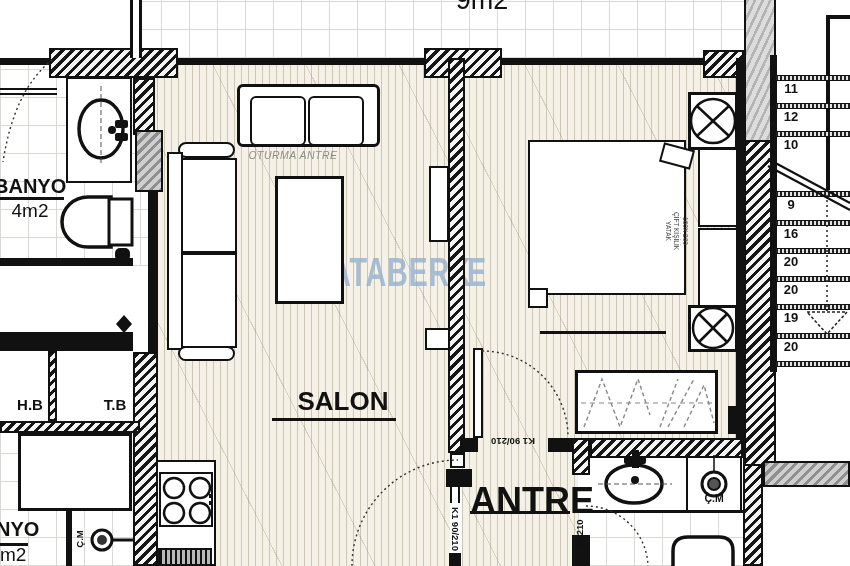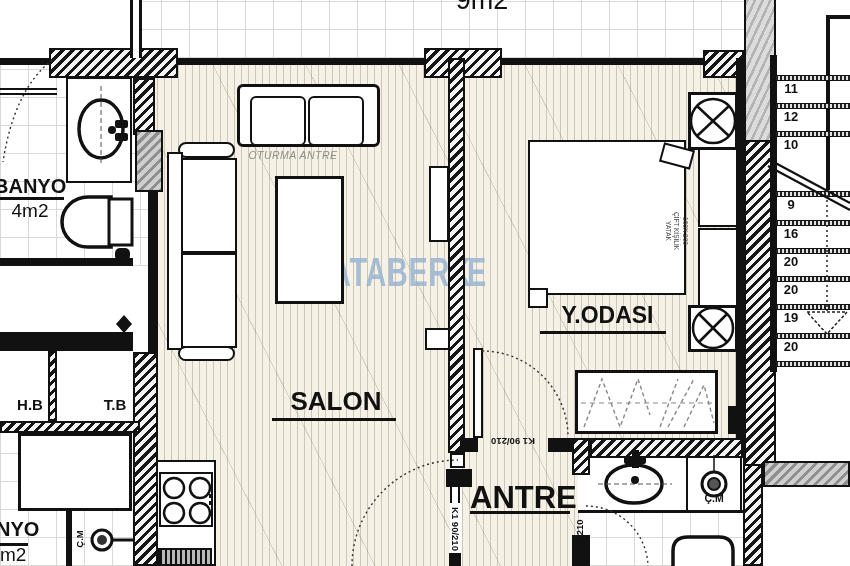--- a/index.html
+++ b/index.html
@@ -201,27 +201,26 @@
   <div class="ul" style="left:0;top:197px;width:64px"></div>
   <div class="txt" style="left:2px;top:201px;width:56px;font-size:19px">4m2</div>
 
   <div class="txt bold" style="left:5px;top:397px;width:50px;font-size:15px">H.B</div>
   <div class="txt bold" style="left:90px;top:397px;width:50px;font-size:15px">T.B</div>
 
   <div class="txt bold" style="left:-4px;top:519px;font-size:20px;text-align:left">NYO</div>
   <div class="ul" style="left:0;top:543px;width:28px"></div>
   <div class="txt" style="left:0;top:545px;font-size:19px;text-align:left">m2</div>
 
-  <div class="txt bold" style="left:276px;top:388px;width:120px;font-size:26px">SALON</div>
+  <div class="txt bold" style="left:276px;top:388px;width:134px;font-size:26px">SALON</div>
   <div class="ul" style="left:272px;top:418px;width:124px"></div>
 
-  <div class="txt bold" style="left:545px;top:303px;width:125px;font-size:23px">Y.ODASI</div>
   <div class="ul" style="left:540px;top:331px;width:126px"></div>
 
-  <div class="txt bold" style="left:470px;top:482px;width:106px;font-size:31px">ANTRE</div>
+  <div class="txt bold" style="left:470px;top:482px;width:106px;font-size:36px">ANTRE</div>
   <div class="ul" style="left:470px;top:511px;width:100px"></div>
 
   <div class="txt" style="left:238px;top:150px;width:110px;font-size:10.5px;font-style:italic;color:#8d8c85;letter-spacing:.5px">OTURMA ANTRE</div>
 
   <div class="abs rot" style="left:644px;top:214px;width:64px;height:34px;transform:rotate(90deg);font-size:6.5px;color:#444;text-align:center;line-height:1.35">
     <div>
       <div>160X 200</div>
       <div>ÇİFT KİŞİLİK</div>
       <div>YATAK</div>
     </div>

